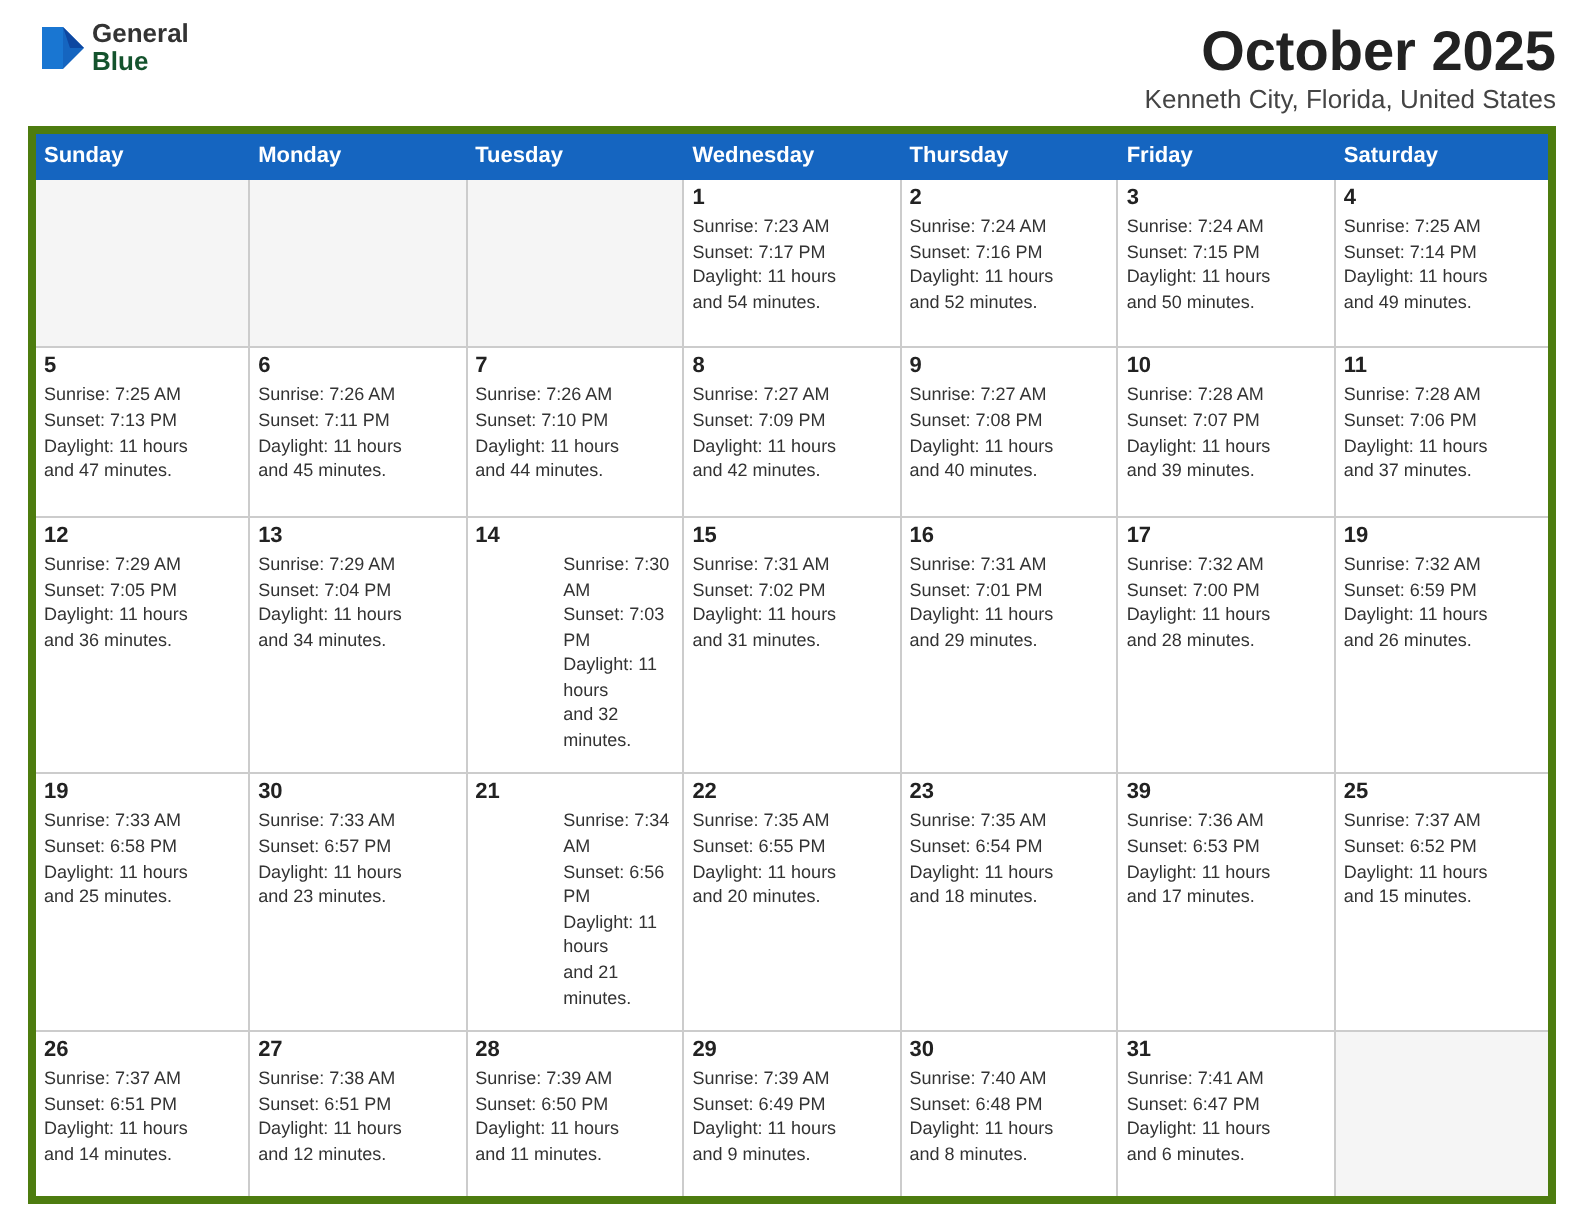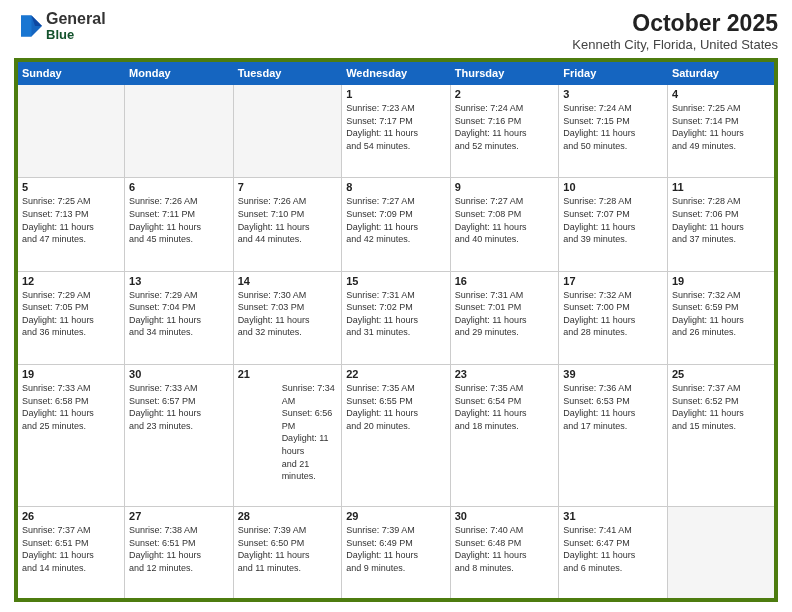--- a/index.html
+++ b/index.html
@@ -27,38 +27,38 @@
       display: flex;
       align-items: center;
       gap: 4px;
     }
     .logo-text {
       display: flex;
       flex-direction: column;
       line-height: 1.1;
     }
     .logo-general {
-      font-size: 16px;
+      font-size: 13px;
       font-weight: bold;
       color: #333;
     }
     .logo-blue {
       font-size: 13px;
       font-weight: bold;
       color: #14532d;
     }
     .logo-icon {
       width: 28px;
       height: 28px;
     }
     .title-block {
       text-align: right;
     }
     .month-title {
-      font-size: 23px;
+      font-size: 28px;
       font-weight: bold;
       color: #222;
     }
     .location-title {
       font-size: 13px;
       color: #444;
       margin-left: 21px;
     }
     .calendar {
       flex: 1;
@@ -229,21 +229,21 @@
           </td>
           <td>
             <span class="day-num">13</span>
             <div class="day-info" style="white-space: pre-line;">Sunrise: 7:29 AM
 Sunset: 7:04 PM
 Daylight: 11 hours
 and 34 minutes.</div>
           </td>
           <td>
             <span class="day-num">14</span>
-            <div class="day-info" style="white-space: pre-line;">Sunrise: 7:30 AM
+            <div class="day-info" style="white-space: pre-line; margin-left: 44px;">Sunrise: 7:30 AM
 Sunset: 7:03 PM
 Daylight: 11 hours
 and 32 minutes.</div>
           </td>
           <td>
             <span class="day-num">15</span>
             <div class="day-info" style="white-space: pre-line;">Sunrise: 7:31 AM
 Sunset: 7:02 PM
 Daylight: 11 hours
 and 31 minutes.</div>

